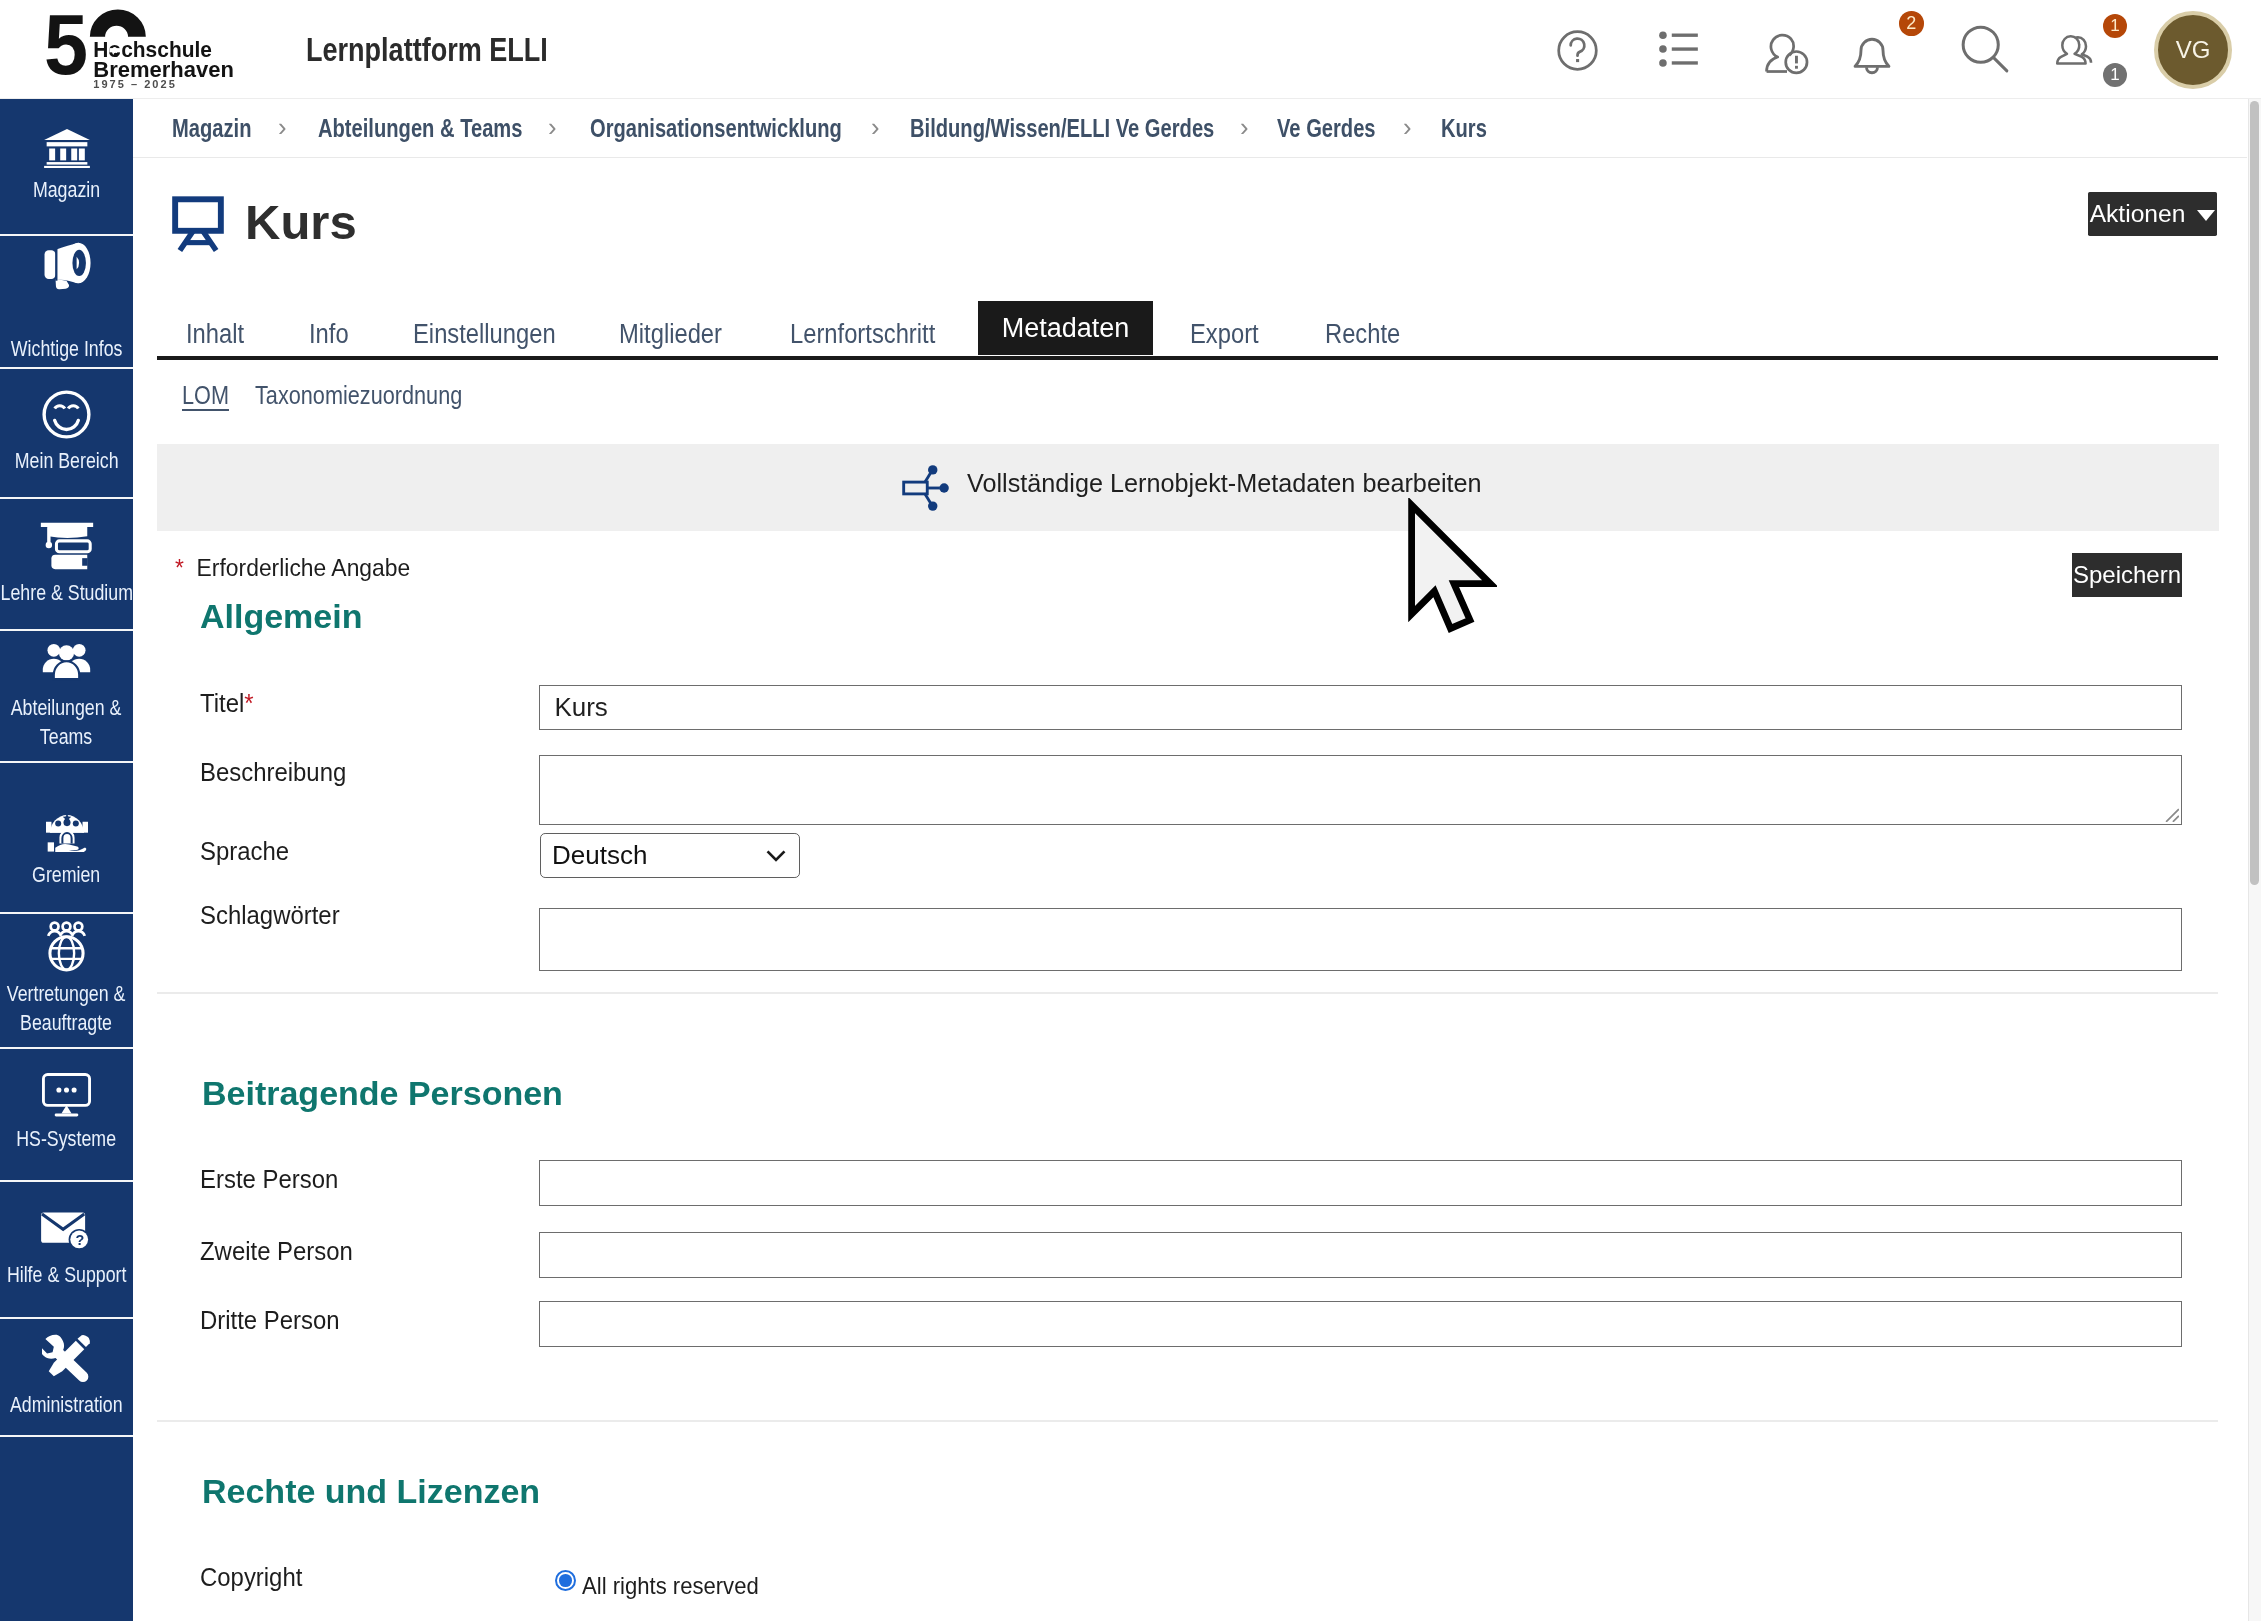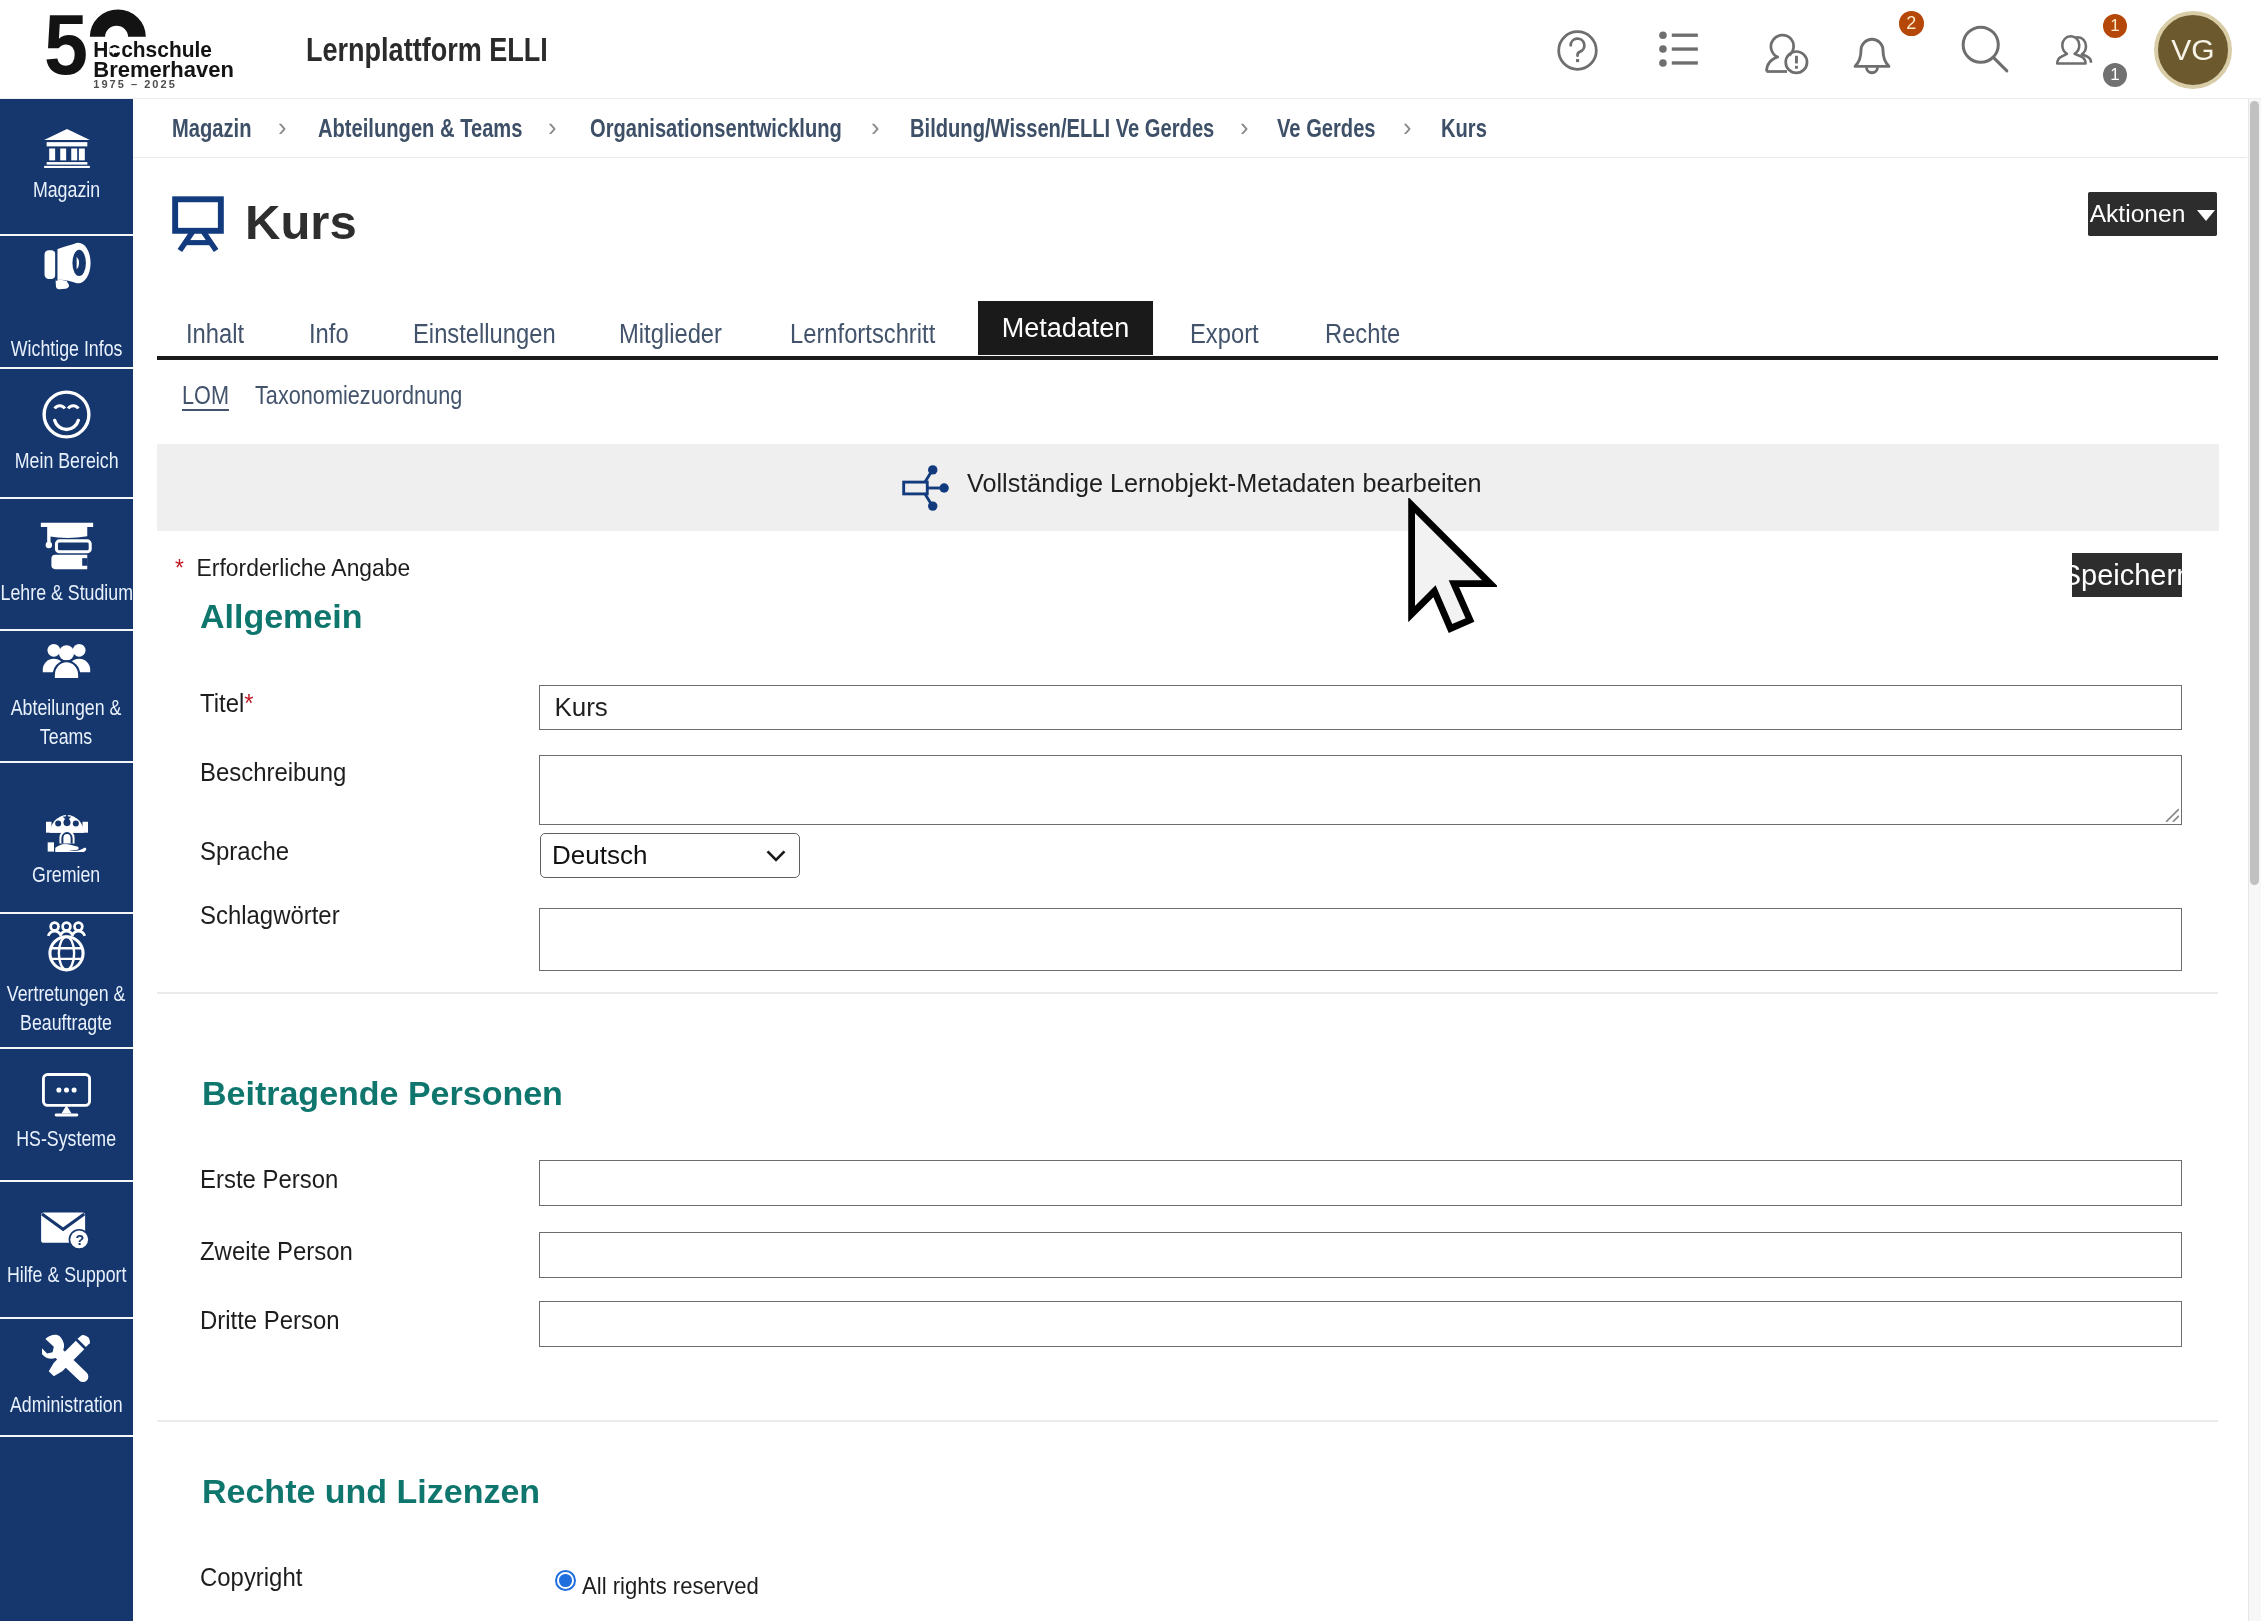--- a/index.html
+++ b/index.html
@@ -43,21 +43,21 @@
   #banner { position:absolute; left:157px; top:444px; width:2062px; height:87px; background:#efefef;padding-left:32px; }
   #banner svg { position:absolute; left:745px; top:19.5px; }
   #banner span { position:absolute; left:810px; top:25.5px; font-size:26px; line-height:26px; color:#1f1f1f; white-space:nowrap; transform:scaleX(0.97); transform-origin:left top; }
 
   
   .h3 { position:absolute; font-size:34px; font-weight:700; color:#0f766e; }
   .flabel { position:absolute; left:200px; font-size:26px; color:#1d1d1d; white-space:nowrap; transform:scaleX(0.92); transform-origin:left center; }
   .req { color:#c11a25; }
   .finput { position:absolute; left:539px; width:1643px; background:#fff; border:1.7px solid #6d6d6d; font-size:26px; color:#1f1f1f; padding:0 14.4px; display:flex; align-items:center; }
   .fsep { position:absolute; left:157px; width:2061px; height:1.7px; background:#ebebeb; }
-  #btn-speichern { position:absolute; left:2072px; top:553px; width:110px; height:44px; background:#2d2d2d; color:#fff; font-size:29px; display:flex; align-items:center; justify-content:center; }
+  #btn-speichern { position:absolute; left:2072px; top:553px; width:110px; height:44px; background:#2d2d2d; color:#fff; font-size:24px; display:flex; align-items:center; justify-content:center; }
 
   #reqnote { position:absolute; left:175px; top:554px; font-size:24.6px; color:#1d1d1d; white-space:nowrap; transform:scaleX(0.93); transform-origin:left center; }
 
   
   #sel { position:absolute; left:540px; top:833px; width:260px; height:45px; border:1.7px solid #5f5f5f; border-radius:5.1px; font-size:26px; color:#111; display:flex; align-items:center; padding-left:11px; background:#fff; }
 
   
   #radio { position:absolute; left:555px; top:1570px; width:21px; height:21px; border-radius:50%; border:2.1px solid #1f6ede; background:#fff; }
   #radio::after { content:""; position:absolute; left:2.1px; top:2.1px; width:12.7px; height:12.7px; border-radius:50%; background:#1f6ede; }
 </style>
@@ -108,21 +108,21 @@
 <svg class="abs" style="left:1961px; top:24.6px; z-index:6;" width="48" height="48" viewBox="0 0 56 56" fill="none" stroke="#6e6e6e" stroke-width="3.5">
   <circle cx="23" cy="23" r="20.5"></circle>
   <path d="M38 38 L 53.5 53.5" stroke-linecap="round"></path>
 </svg>
 <svg class="abs" style="left:2053px; top:28px; z-index:6;" width="44" height="44" viewBox="0 0 52 52" fill="none" stroke="#6e6e6e" stroke-width="3">
   <path d="M20.5 23 a9.5 12 0 0 1 9 -12 a9.5 10.5 0 0 1 9.5 10.5 c0 4.5-2 7.5-5 9.5 l7 3 c3 1.5 4 4 4 7" stroke-linejoin="round"></path>
   <path d="M16.5 30.5 a10 11.5 0 0 1 -5.5-10 a10 10.5 0 0 1 20 -0.5 a11.5 11.5 0 0 1 -5.5 10.5 l8.5 3.5 c3.5 1.8 4.5 4.5 4.5 8 l-33.5 0 c0-3.5 1-6.2 4.5-8 Z" stroke-linejoin="round" fill="#fff"></path>
 </svg>
 <div class="abs" style="left:2103px; top:14.4px; width:24px; height:24px; border-radius:50%; background:#b54708; color:#fde9c8; font-size:17px; display:flex; align-items:center; justify-content:center; z-index:7;">1</div>
 <div class="abs" style="left:2103px; top:63px; width:24px; height:24px; border-radius:50%; background:#717171; color:#fff; font-size:17px; display:flex; align-items:center; justify-content:center; z-index:7;">1</div>
-<div class="abs" style="left:2154px; top:11px; width:78px; height:78px; border-radius:50%; background:#6c5a2e; border:4.2px solid #d9cda8; color:#f7f3e6; font-size:30px; display:flex; align-items:center; justify-content:center; z-index:6;">VG</div>
+<div class="abs" style="left:2154px; top:11px; width:78px; height:78px; border-radius:50%; background:#6c5a2e; border:4.2px solid #d9cda8; color:#f7f3e6; font-size:24px; display:flex; align-items:center; justify-content:center; z-index:6;">VG</div>
 
 <div id="sidebar"></div>
 
 <div class="sbitem" style="top:99px; height:135px;">
   <svg width="46" height="39" viewBox="0 0 54 46" fill="#fff">
     <path d="M27 0 L54 13 L0 13 Z"></path>
     <rect x="3" y="15.5" width="48" height="5"></rect>
     <rect x="6" y="23" width="7" height="14"></rect>
       <rect x="19" y="23" width="7" height="14"></rect>
       <rect x="32" y="23" width="7" height="14"></rect>

